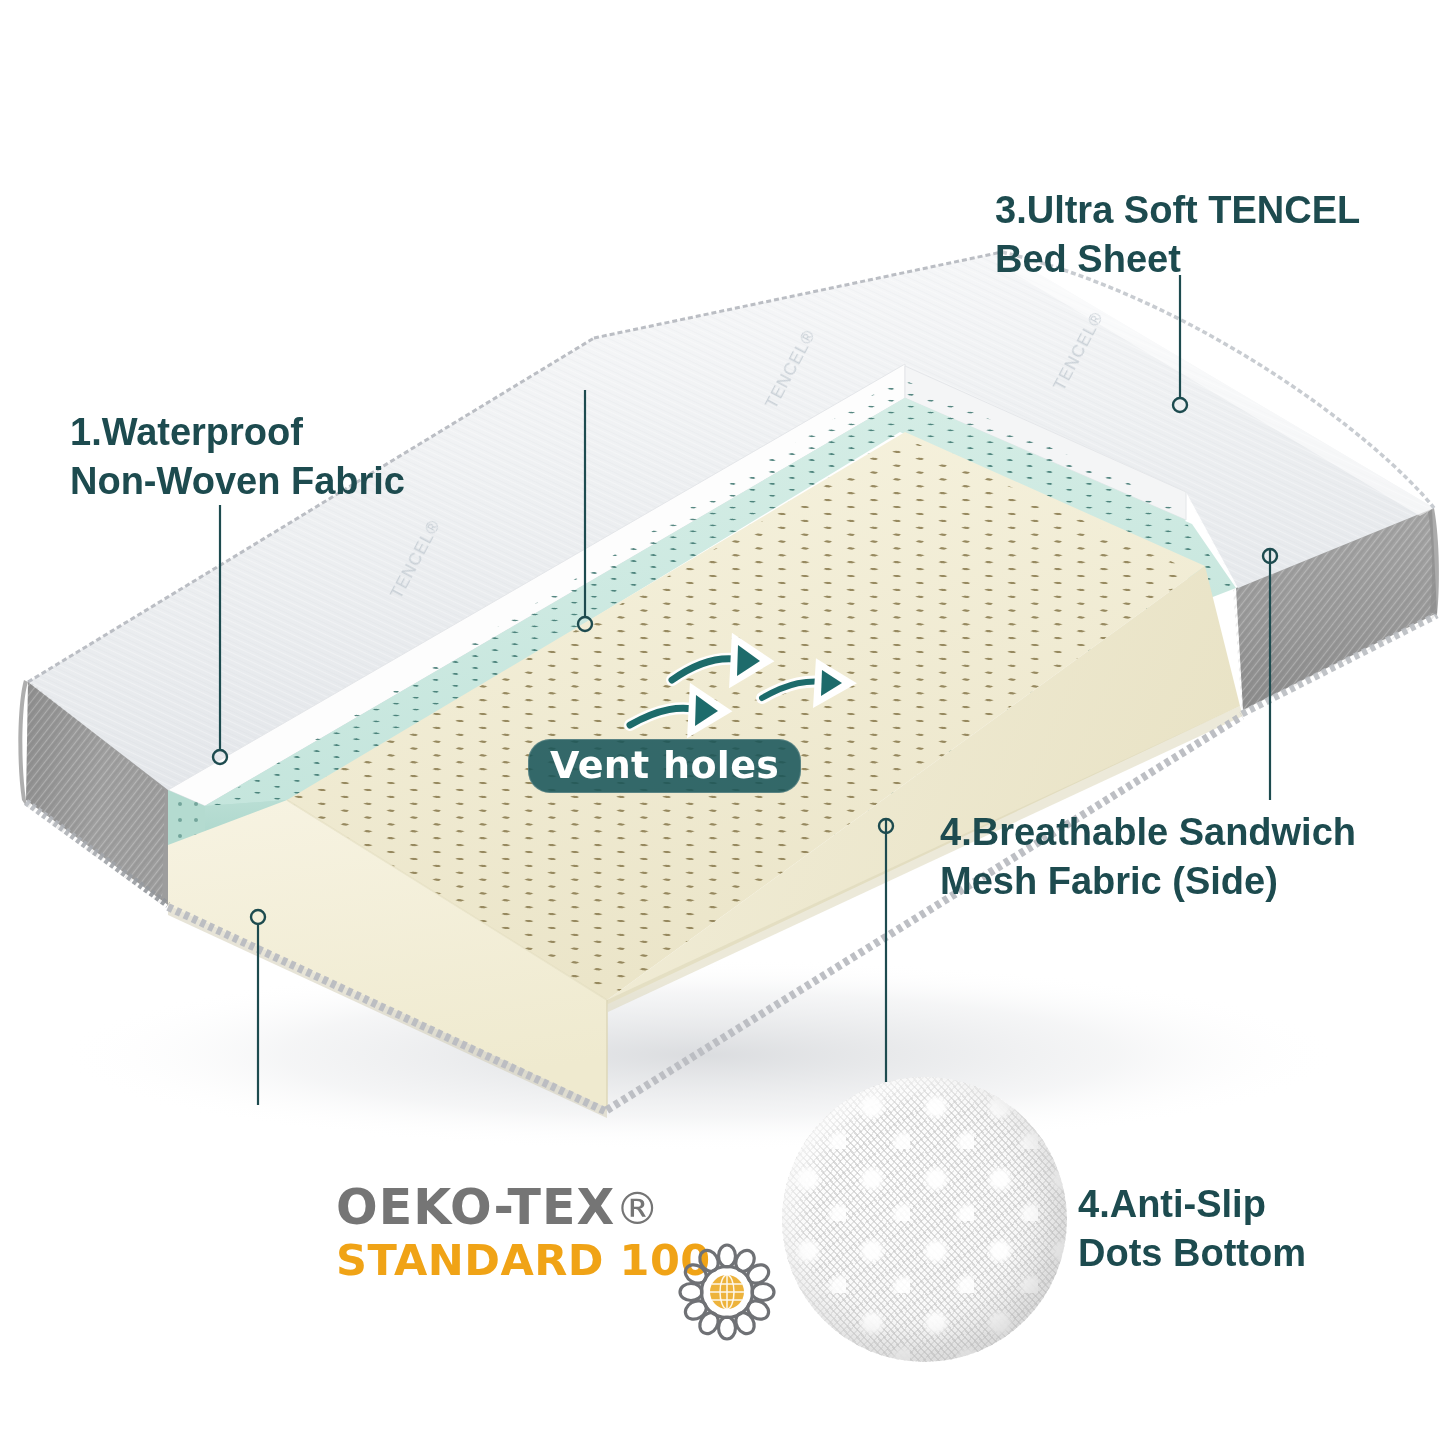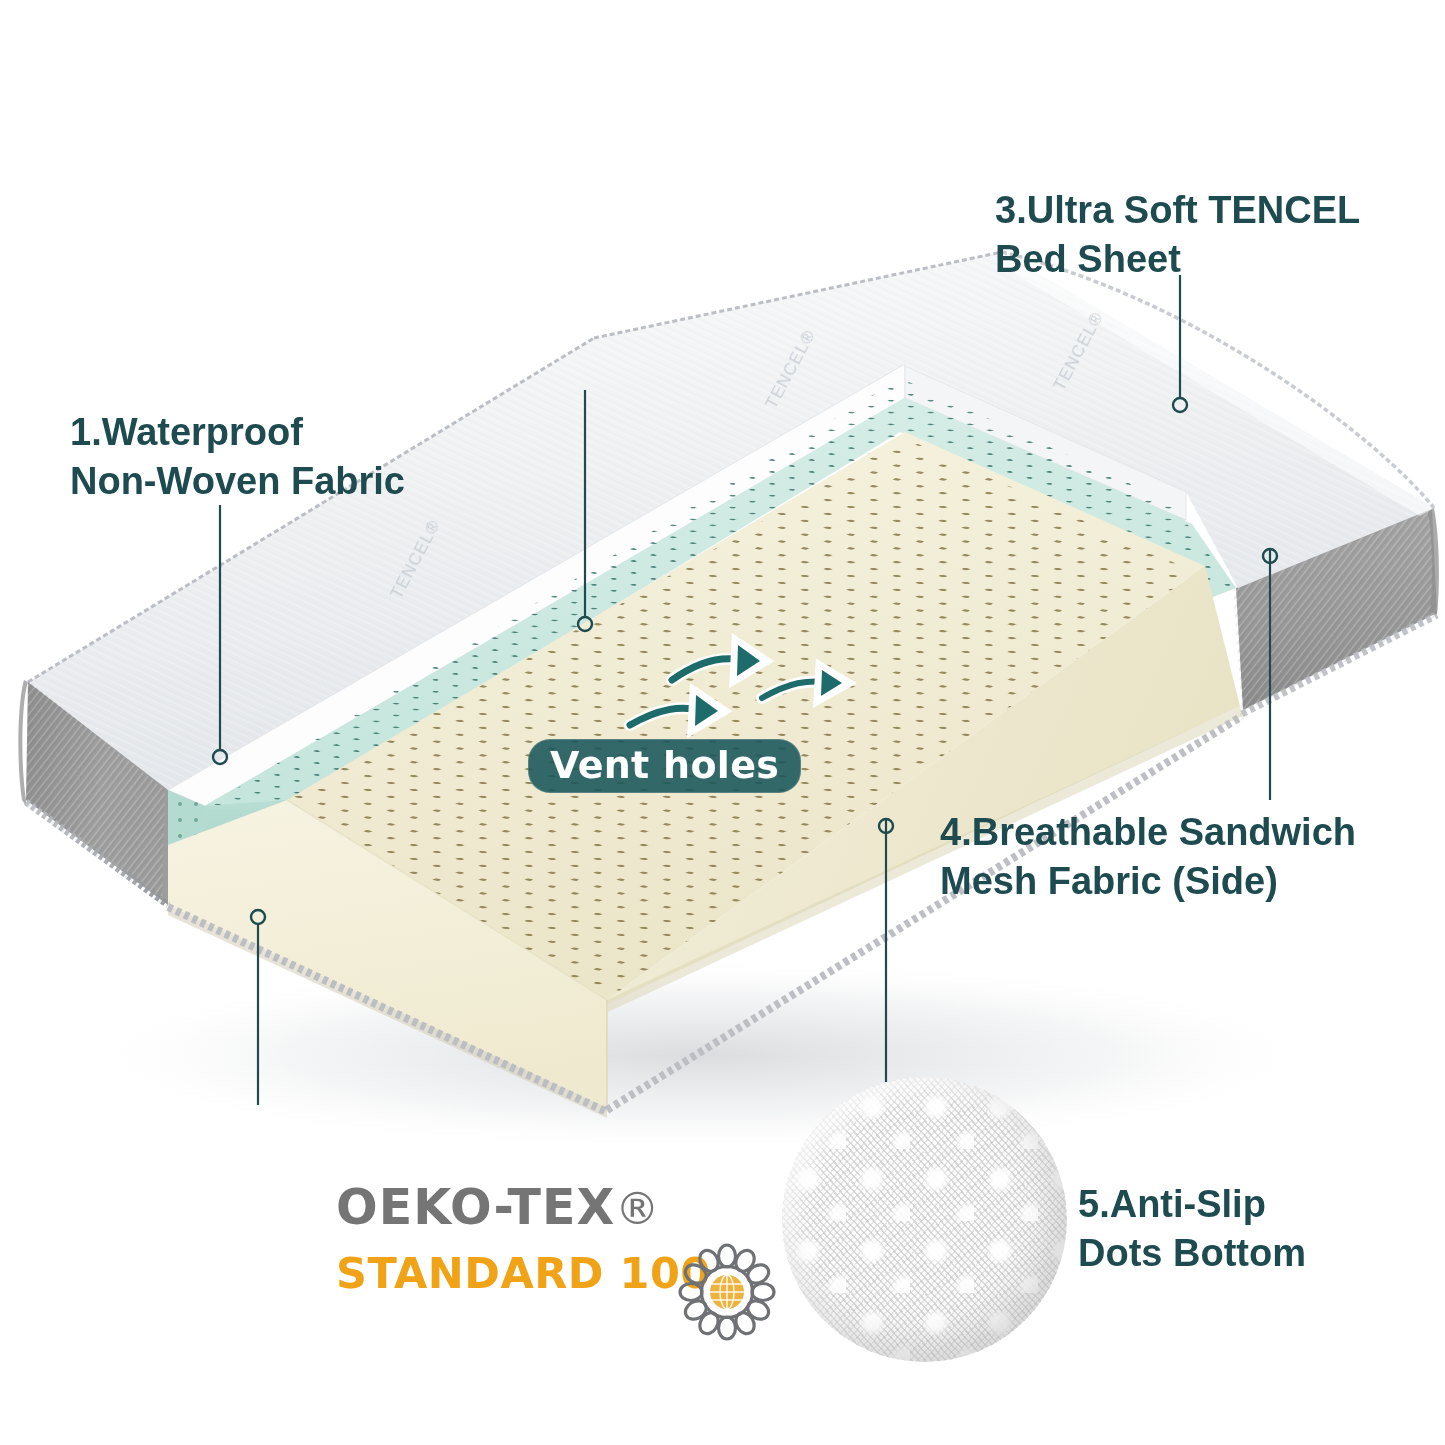--- a/index.html
+++ b/index.html
@@ -78,21 +78,21 @@
   }
   .oeko-top .reg{font-size:44px;font-weight:400;}
   .oeko-mid{
     font-family:"DejaVu Sans","Liberation Sans",sans-serif;
     font-size:20.5px;font-weight:600;color:#5c5c5c;letter-spacing:2.6px;
     margin-top:7px;white-space:nowrap;
   }
   .oeko-bot{
     font-family:"DejaVu Sans","Liberation Sans",sans-serif;
     font-size:43px;font-weight:700;color:#f0a316;letter-spacing:0.5px;
-    margin-top:20px;line-height:1;white-space:nowrap;
+    margin-top:7px;line-height:1;white-space:nowrap;
   }
   .oeko-flower{position:absolute;left:338px;top:56px;}
 </style>
 </head>
 <body>
 
 <div id="stage">
 
 
   <svg id="mat" viewBox="0 0 1445 1445">
@@ -332,21 +332,21 @@
 Non-Woven Fabric</div>
 
 
   <div class="lbl" style="left:995px;top:186px;">3.Ultra Soft TENCEL
 Bed Sheet</div>
 
   <div class="lbl" style="left:940px;top:808px;">4.Breathable Sandwich
 Mesh Fabric (Side)</div>
 
 
-  <div class="lbl" style="left:1078px;top:1180px;">5.Anti-Slip
+  <div class="lbl" style="left:1078px;top:1180px;">4.Anti-Slip
 Dots Bottom</div>
 
   <div class="ventpill">Vent holes</div>
 
   <div class="dotscircle">
     <div class="weave"></div>
     <div class="bumps"></div>
     <div class="bumps2"></div>
     <div class="shade"></div>
   </div>

